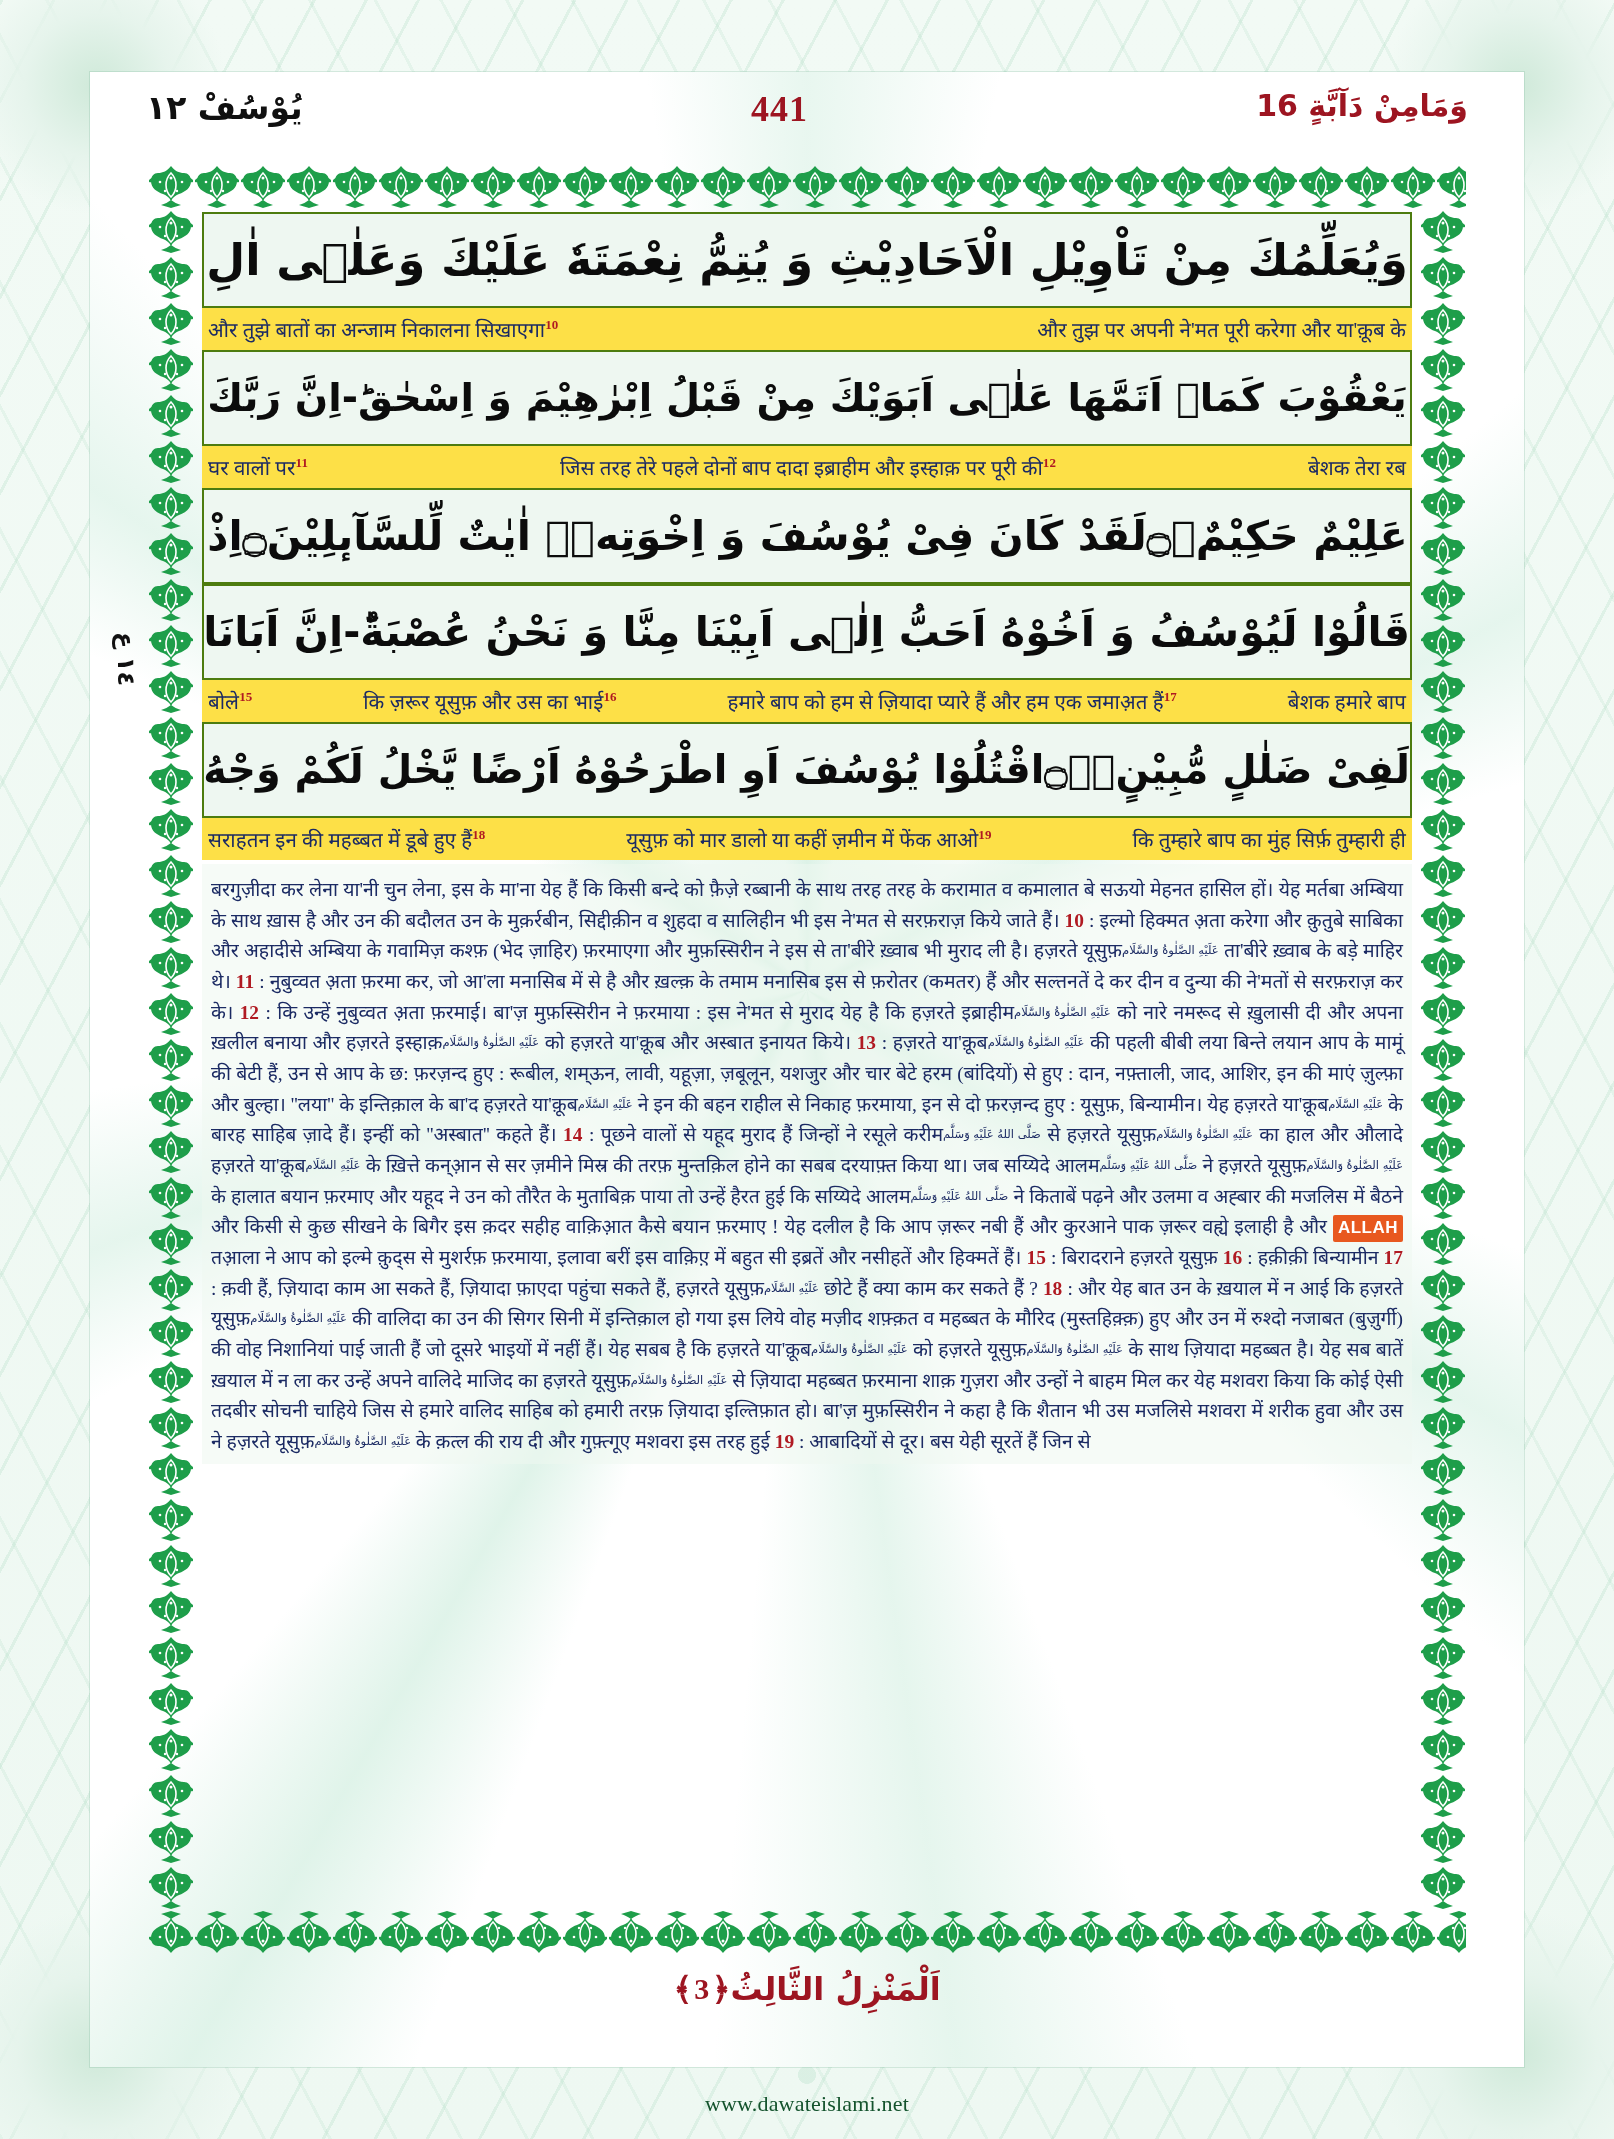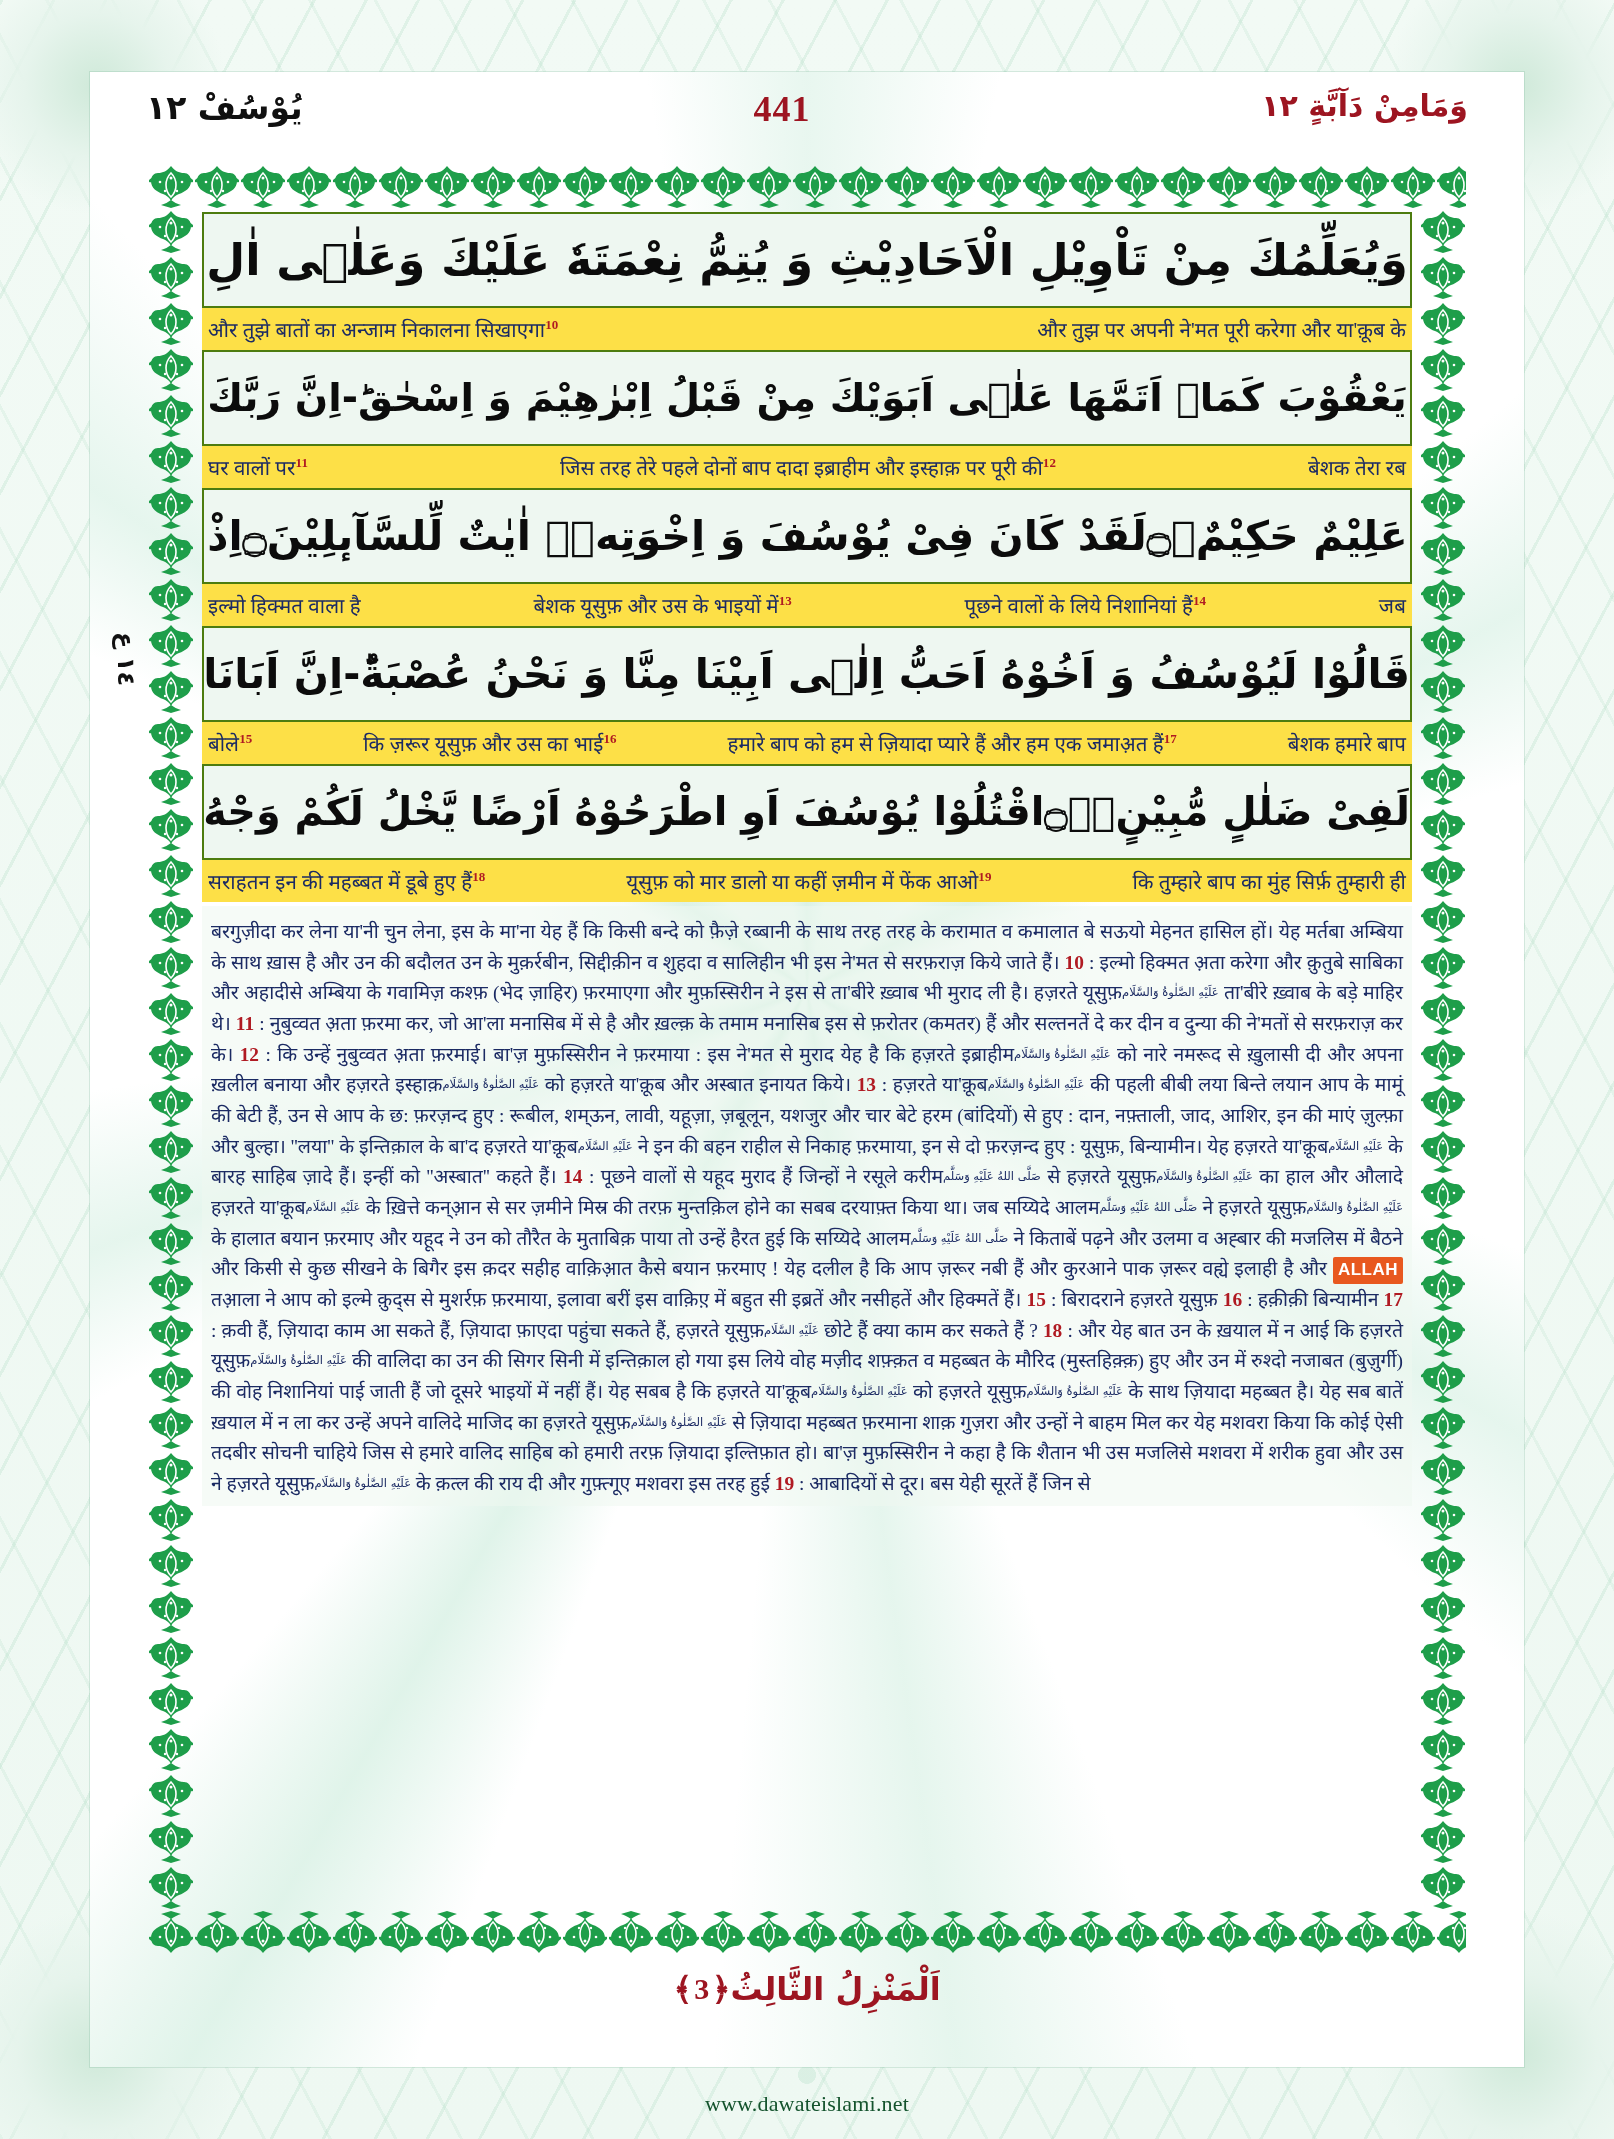--- a/index.html
+++ b/index.html
@@ -195,21 +195,21 @@
 
 <div class="page">
   <div class="page-bg"></div>
 
   <div class="sheet">
     <div class="sheet-watermark"></div>
 
     <div class="runhead">
       <div class="rh-left">يُوْسُفْ ١٢</div>
       <div class="rh-center">441</div>
-      <div class="rh-right">وَمَامِنْ دَآبَّةٍ ١٢</div>
+      <div class="rh-right">وَمَامِنْ دَآبَّةٍ 16</div>
     </div>
 
     <div class="band band-top">
       <div class="band-inner" id="band-top-inner">
           <span class="motif">
             <svg viewBox="0 0 46 44" xmlns="http://www.w3.org/2000/svg">
               <g fill="#1e9e4a">
                 <path d="M23 2 C27 7 31 9 36 9 C40 9 43 12 43 17 C43 24 37 28 31 30 C28 31 25 33 23 37 C21 33 18 31 15 30 C9 28 3 24 3 17 C3 12 6 9 10 9 C15 9 19 7 23 2 Z"></path>
                 <path d="M23 36 C20 38 17 40 13 41 C16 42 20 43 23 44 C26 43 30 42 33 41 C29 40 26 38 23 36 Z"></path>
                 <path d="M1 16 C4 13 8 12 11 14 C8 17 4 19 1 18 Z"></path>
@@ -1877,26 +1877,20 @@
           <div class="ayah-box">
             <div class="ayah-txt" style="font-size: 38.5px;">یَعْقُوْبَ كَمَاۤ اَتَمَّهَا عَلٰۤى اَبَوَیْكَ مِنْ قَبْلُ اِبْرٰهِیْمَ وَ اِسْحٰقَؕ-اِنَّ رَبَّكَ</div>
           </div>
           <div class="tr-strip">
             <span><span>घर वालों पर</span><span class="sup">11</span></span>
             <span><span>जिस तरह तेरे पहले दोनों बाप दादा इब्राहीम और इस्हाक़ पर पूरी की</span><span class="sup">12</span></span>
             <span><span>बेशक तेरा रब</span></span>
           </div>
           <div class="ayah-box">
             <div class="ayah-txt" style="font-size: 40.5px;">عَلِیْمٌ حَكِیْمٌ۠۝لَقَدْ كَانَ فِیْ یُوْسُفَ وَ اِخْوَتِهٖۤ اٰیٰتٌ لِّلسَّآىٕلِیْنَ۝اِذْ</div>
-          </div>
-          <div class="tr-strip">
-            <span><span>इल्मो हिक्मत वाला है</span></span>
-            <span><span>बेशक यूसुफ़ और उस के भाइयों में</span><span class="sup">13</span></span>
-            <span><span>पूछने वालों के लिये निशानियां हैं</span><span class="sup">14</span></span>
-            <span><span>जब</span></span>
           </div>
           <div class="ayah-box">
             <div class="ayah-txt" style="font-size: 40.5px;">قَالُوْا لَیُوْسُفُ وَ اَخُوْهُ اَحَبُّ اِلٰۤى اَبِیْنَا مِنَّا وَ نَحْنُ عُصْبَةٌؕ-اِنَّ اَبَانَا</div>
           </div>
           <div class="tr-strip">
             <span><span>बोले</span><span class="sup">15</span></span>
             <span><span>कि ज़रूर यूसुफ़ और उस का भाई</span><span class="sup">16</span></span>
             <span><span>हमारे बाप को हम से ज़ियादा प्यारे हैं और हम एक जमाअ़त हैं</span><span class="sup">17</span></span>
             <span><span>बेशक हमारे बाप</span></span>
           </div>

